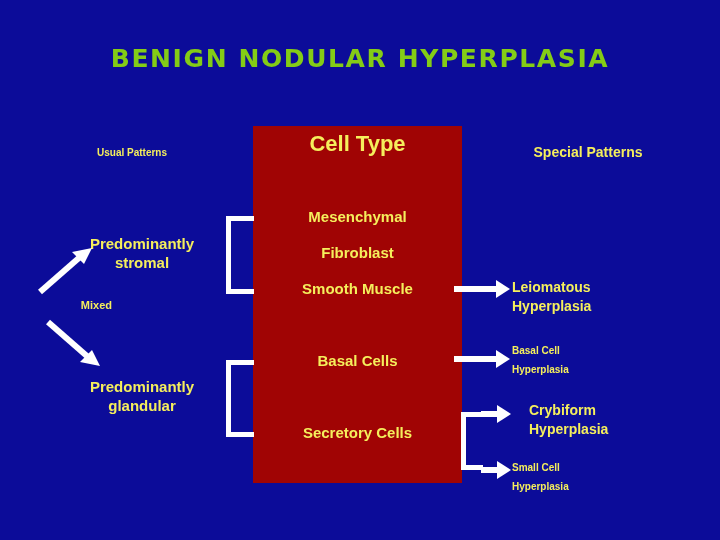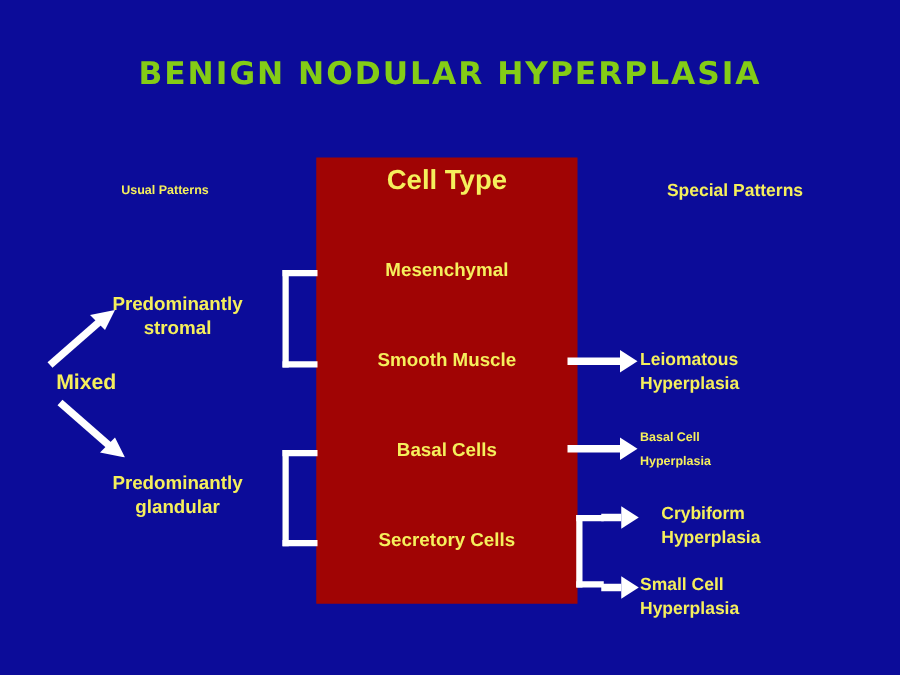--- a/index.html
+++ b/index.html
@@ -50,26 +50,26 @@
   #hdr-special { left: 478px; top: 143px; width: 220px; text-align: center; font-size: 14px; }
   
   #cell-mesenchymal { left: 253px; top: 207px; width: 209px; }
   #cell-fibroblast  { left: 253px; top: 243px; width: 209px; }
   #cell-smooth      { left: 253px; top: 279px; width: 209px; }
   #cell-basal       { left: 253px; top: 351px; width: 209px; }
   #cell-secretory   { left: 253px; top: 423px; width: 209px; }
   
   #usual-stromal   { left: 52px; top: 234px; width: 180px; }
   #usual-glandular { left: 52px; top: 377px; width: 180px; }
-  #usual-mixed     { left: 14px;  top: 296px; width: 110px; text-align: center; font-size: 17px; }
+  #usual-mixed     { left: 2px;  top: 296px; width: 110px; text-align: right; font-size: 11px; }
   
   #sp-leiomatous { left: 512px; top: 278px; width: 200px; text-align: left; font-size: 14px; }
   #sp-basalcell  { left: 512px; top: 341px; width: 200px; text-align: left; font-size: 10px; }
   #sp-crybiform  { left: 529px; top: 401px; width: 200px; text-align: left; font-size: 14px; }
-  #sp-smallcell  { left: 512px; top: 458px; width: 200px; text-align: left; font-size: 14px; }
+  #sp-smallcell  { left: 512px; top: 458px; width: 200px; text-align: left; font-size: 10px; }
   
   .bracket-left {
     position: absolute;
     border: 5px solid #ffffff;
     border-right: none;
     background: transparent;
     box-sizing: border-box;
   }
   #bracket-stromal   { left: 226px; top: 216px; width: 28px; height: 78px; }
   #bracket-glandular { left: 226px; top: 360px; width: 28px; height: 77px; }
@@ -120,20 +120,21 @@
   <div class="lbl" id="hdr-cell">Cell Type</div>
   <div class="lbl" id="hdr-special">Special Patterns</div>
 
   <div class="lbl" id="usual-stromal">Predominantly
 stromal</div>
   <div class="lbl" id="usual-mixed">Mixed</div>
   <div class="lbl" id="usual-glandular">Predominantly
 glandular</div>
 
   <div class="lbl" id="cell-mesenchymal">Mesenchymal</div>
+  <div class="lbl" id="cell-fibroblast">Fibroblast</div>
   <div class="lbl" id="cell-smooth">Smooth Muscle</div>
   <div class="lbl" id="cell-basal">Basal Cells</div>
   <div class="lbl" id="cell-secretory">Secretory Cells</div>
 
   <div class="lbl" id="sp-leiomatous">Leiomatous
 Hyperplasia</div>
   <div class="lbl" id="sp-basalcell">Basal Cell
 Hyperplasia</div>
   <div class="lbl" id="sp-crybiform">Crybiform
 Hyperplasia</div>

